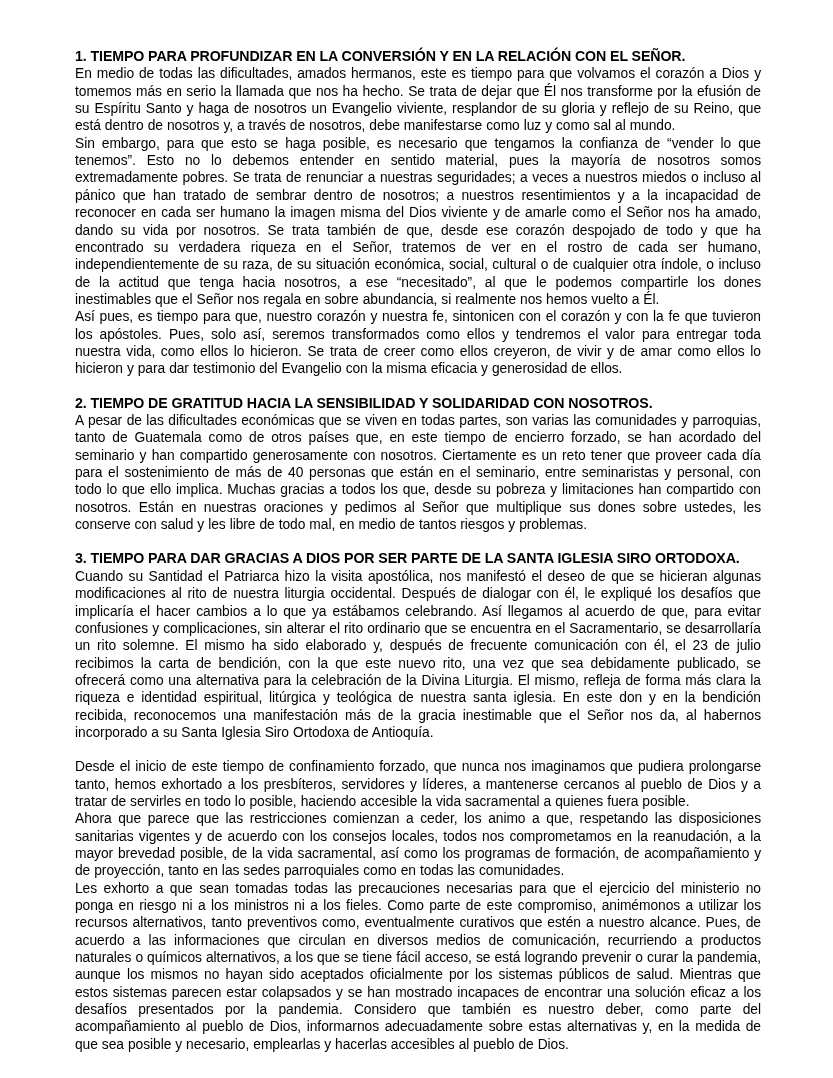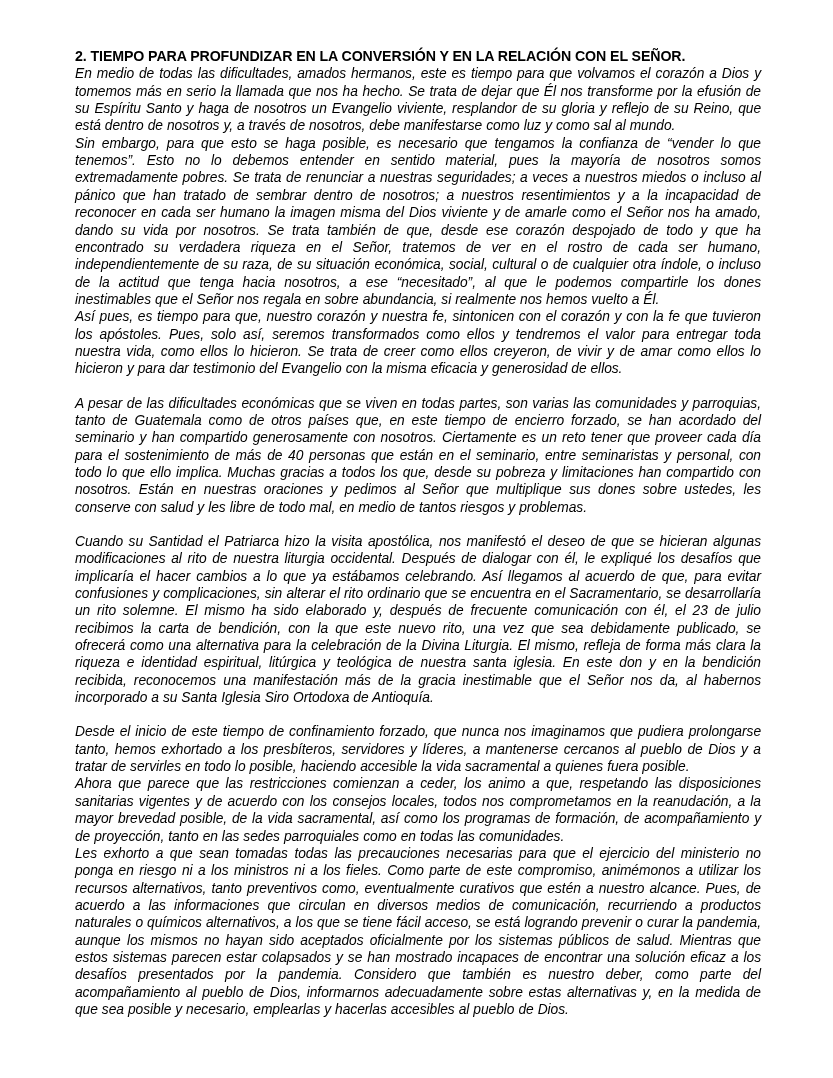--- a/index.html
+++ b/index.html
@@ -35,38 +35,39 @@
     text-align: left;
     letter-spacing: -0.1px;
   }
   .section-paragraph {
     font-size: 13.8px;
     line-height: 17.35px;
     margin: 0;
     text-align: justify;
     letter-spacing: -0.05px;
     word-spacing: 0.2px;
-    font-style: italic;
   }
 </style>
 </head>
 <body>
 
 <main class="page">
   <div id="sections-container">
       <section class="section">
-        <h2 class="section-heading">2. TIEMPO PARA PROFUNDIZAR EN LA CONVERSIÓN Y EN LA RELACIÓN CON EL SEÑOR.</h2>
+        <h2 class="section-heading">1. TIEMPO PARA PROFUNDIZAR EN LA CONVERSIÓN Y EN LA RELACIÓN CON EL SEÑOR.</h2>
         <p class="section-paragraph">En medio de todas las dificultades, amados hermanos, este es tiempo para que volvamos el corazón a Dios y tomemos más en serio la llamada que nos ha hecho. Se trata de dejar que Él nos transforme por la efusión de su Espíritu Santo y haga de nosotros un Evangelio viviente, resplandor de su gloria y reflejo de su Reino, que está dentro de nosotros y, a través de nosotros, debe manifestarse como luz y como sal al mundo.</p>
         <p class="section-paragraph">Sin embargo, para que esto se haga posible, es necesario que tengamos la confianza de “vender lo que tenemos”. Esto no lo debemos entender en sentido material, pues la mayoría de nosotros somos extremadamente pobres. Se trata de renunciar a nuestras seguridades; a veces a nuestros miedos o incluso al pánico que han tratado de sembrar dentro de nosotros; a nuestros resentimientos y a la incapacidad de reconocer en cada ser humano la imagen misma del Dios viviente y de amarle como el Señor nos ha amado, dando su vida por nosotros. Se trata también de que, desde ese corazón despojado de todo y que ha encontrado su verdadera riqueza en el Señor, tratemos de ver en el rostro de cada ser humano, independientemente de su raza, de su situación económica, social, cultural o de cualquier otra índole, o incluso de la actitud que tenga hacia nosotros, a ese “necesitado”, al que le podemos compartirle los dones inestimables que el Señor nos regala en sobre abundancia, si realmente nos hemos vuelto a Él.</p>
         <p class="section-paragraph">Así pues, es tiempo para que, nuestro corazón y nuestra fe, sintonicen con el corazón y con la fe que tuvieron los apóstoles. Pues, solo así, seremos transformados como ellos y tendremos el valor para entregar toda nuestra vida, como ellos lo hicieron. Se trata de creer como ellos creyeron, de vivir y de amar como ellos lo hicieron y para dar testimonio del Evangelio con la misma eficacia y generosidad de ellos.</p>
       </section>
       <section class="section">
+        <h2 class="section-heading">2. TIEMPO DE GRATITUD HACIA LA SENSIBILIDAD Y SOLIDARIDAD CON NOSOTROS.</h2>
         <p class="section-paragraph">A pesar de las dificultades económicas que se viven en todas partes, son varias las comunidades y parroquias, tanto de Guatemala como de otros países que, en este tiempo de encierro forzado, se han acordado del seminario y han compartido generosamente con nosotros. Ciertamente es un reto tener que proveer cada día para el sostenimiento de más de 40 personas que están en el seminario, entre seminaristas y personal, con todo lo que ello implica. Muchas gracias a todos los que, desde su pobreza y limitaciones han compartido con nosotros. Están en nuestras oraciones y pedimos al Señor que multiplique sus dones sobre ustedes, les conserve con salud y les libre de todo mal, en medio de tantos riesgos y problemas.</p>
       </section>
       <section class="section">
+        <h2 class="section-heading">3. TIEMPO PARA DAR GRACIAS A DIOS POR SER PARTE DE LA SANTA IGLESIA SIRO ORTODOXA.</h2>
         <p class="section-paragraph">Cuando su Santidad el Patriarca hizo la visita apostólica, nos manifestó el deseo de que se hicieran algunas modificaciones al rito de nuestra liturgia occidental. Después de dialogar con él, le expliqué los desafíos que implicaría el hacer cambios a lo que ya estábamos celebrando. Así llegamos al acuerdo de que, para evitar confusiones y complicaciones, sin alterar el rito ordinario que se encuentra en el Sacramentario, se desarrollaría un rito solemne. El mismo ha sido elaborado y, después de frecuente comunicación con él, el 23 de julio recibimos la carta de bendición, con la que este nuevo rito, una vez que sea debidamente publicado, se ofrecerá como una alternativa para la celebración de la Divina Liturgia. El mismo, refleja de forma más clara la riqueza e identidad espiritual, litúrgica y teológica de nuestra santa iglesia. En este don y en la bendición recibida, reconocemos una manifestación más de la gracia inestimable que el Señor nos da, al habernos incorporado a su Santa Iglesia Siro Ortodoxa de Antioquía.</p>
       </section>
       <section class="section">
         <p class="section-paragraph">Desde el inicio de este tiempo de confinamiento forzado, que nunca nos imaginamos que pudiera prolongarse tanto, hemos exhortado a los presbíteros, servidores y líderes, a mantenerse cercanos al pueblo de Dios y a tratar de servirles en todo lo posible, haciendo accesible la vida sacramental a quienes fuera posible.</p>
         <p class="section-paragraph">Ahora que parece que las restricciones comienzan a ceder, los animo a que, respetando las disposiciones sanitarias vigentes y de acuerdo con los consejos locales, todos nos comprometamos en la reanudación, a la mayor brevedad posible, de la vida sacramental, así como los programas de formación, de acompañamiento y de proyección, tanto en las sedes parroquiales como en todas las comunidades.</p>
         <p class="section-paragraph">Les exhorto a que sean tomadas todas las precauciones necesarias para que el ejercicio del ministerio no ponga en riesgo ni a los ministros ni a los fieles. Como parte de este compromiso, animémonos a utilizar los recursos alternativos, tanto preventivos como, eventualmente curativos que estén a nuestro alcance. Pues, de acuerdo a las informaciones que circulan en diversos medios de comunicación, recurriendo a productos naturales o químicos alternativos, a los que se tiene fácil acceso, se está logrando prevenir o curar la pandemia, aunque los mismos no hayan sido aceptados oficialmente por los sistemas públicos de salud. Mientras que estos sistemas parecen estar colapsados y se han mostrado incapaces de encontrar una solución eficaz a los desafíos presentados por la pandemia. Considero que también es nuestro deber, como parte del acompañamiento al pueblo de Dios, informarnos adecuadamente sobre estas alternativas y, en la medida de que sea posible y necesario, emplearlas y hacerlas accesibles al pueblo de Dios.</p>
       </section>
     </div>
 </main>
 

